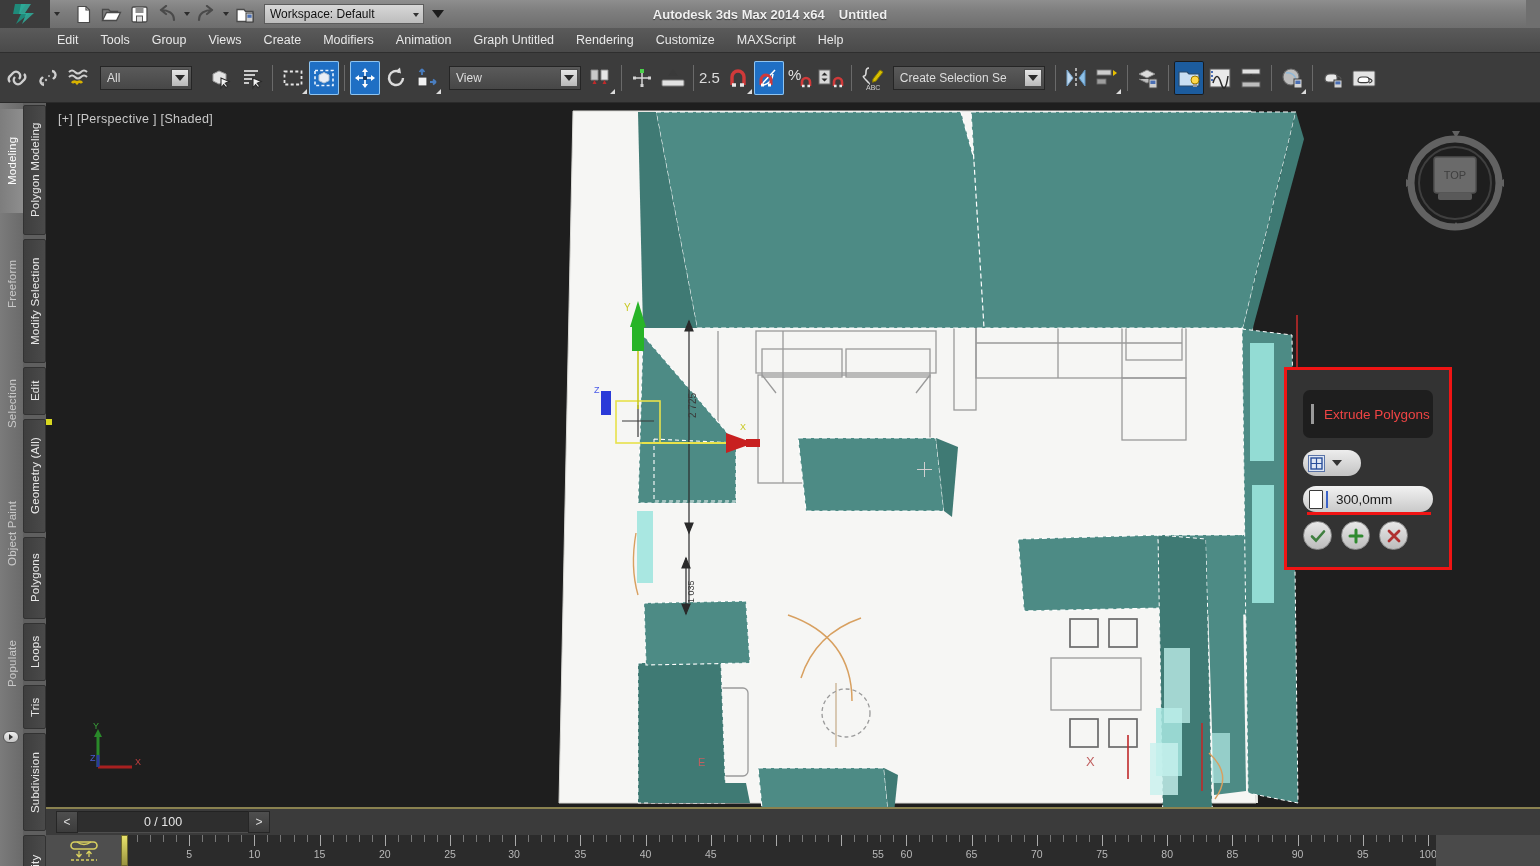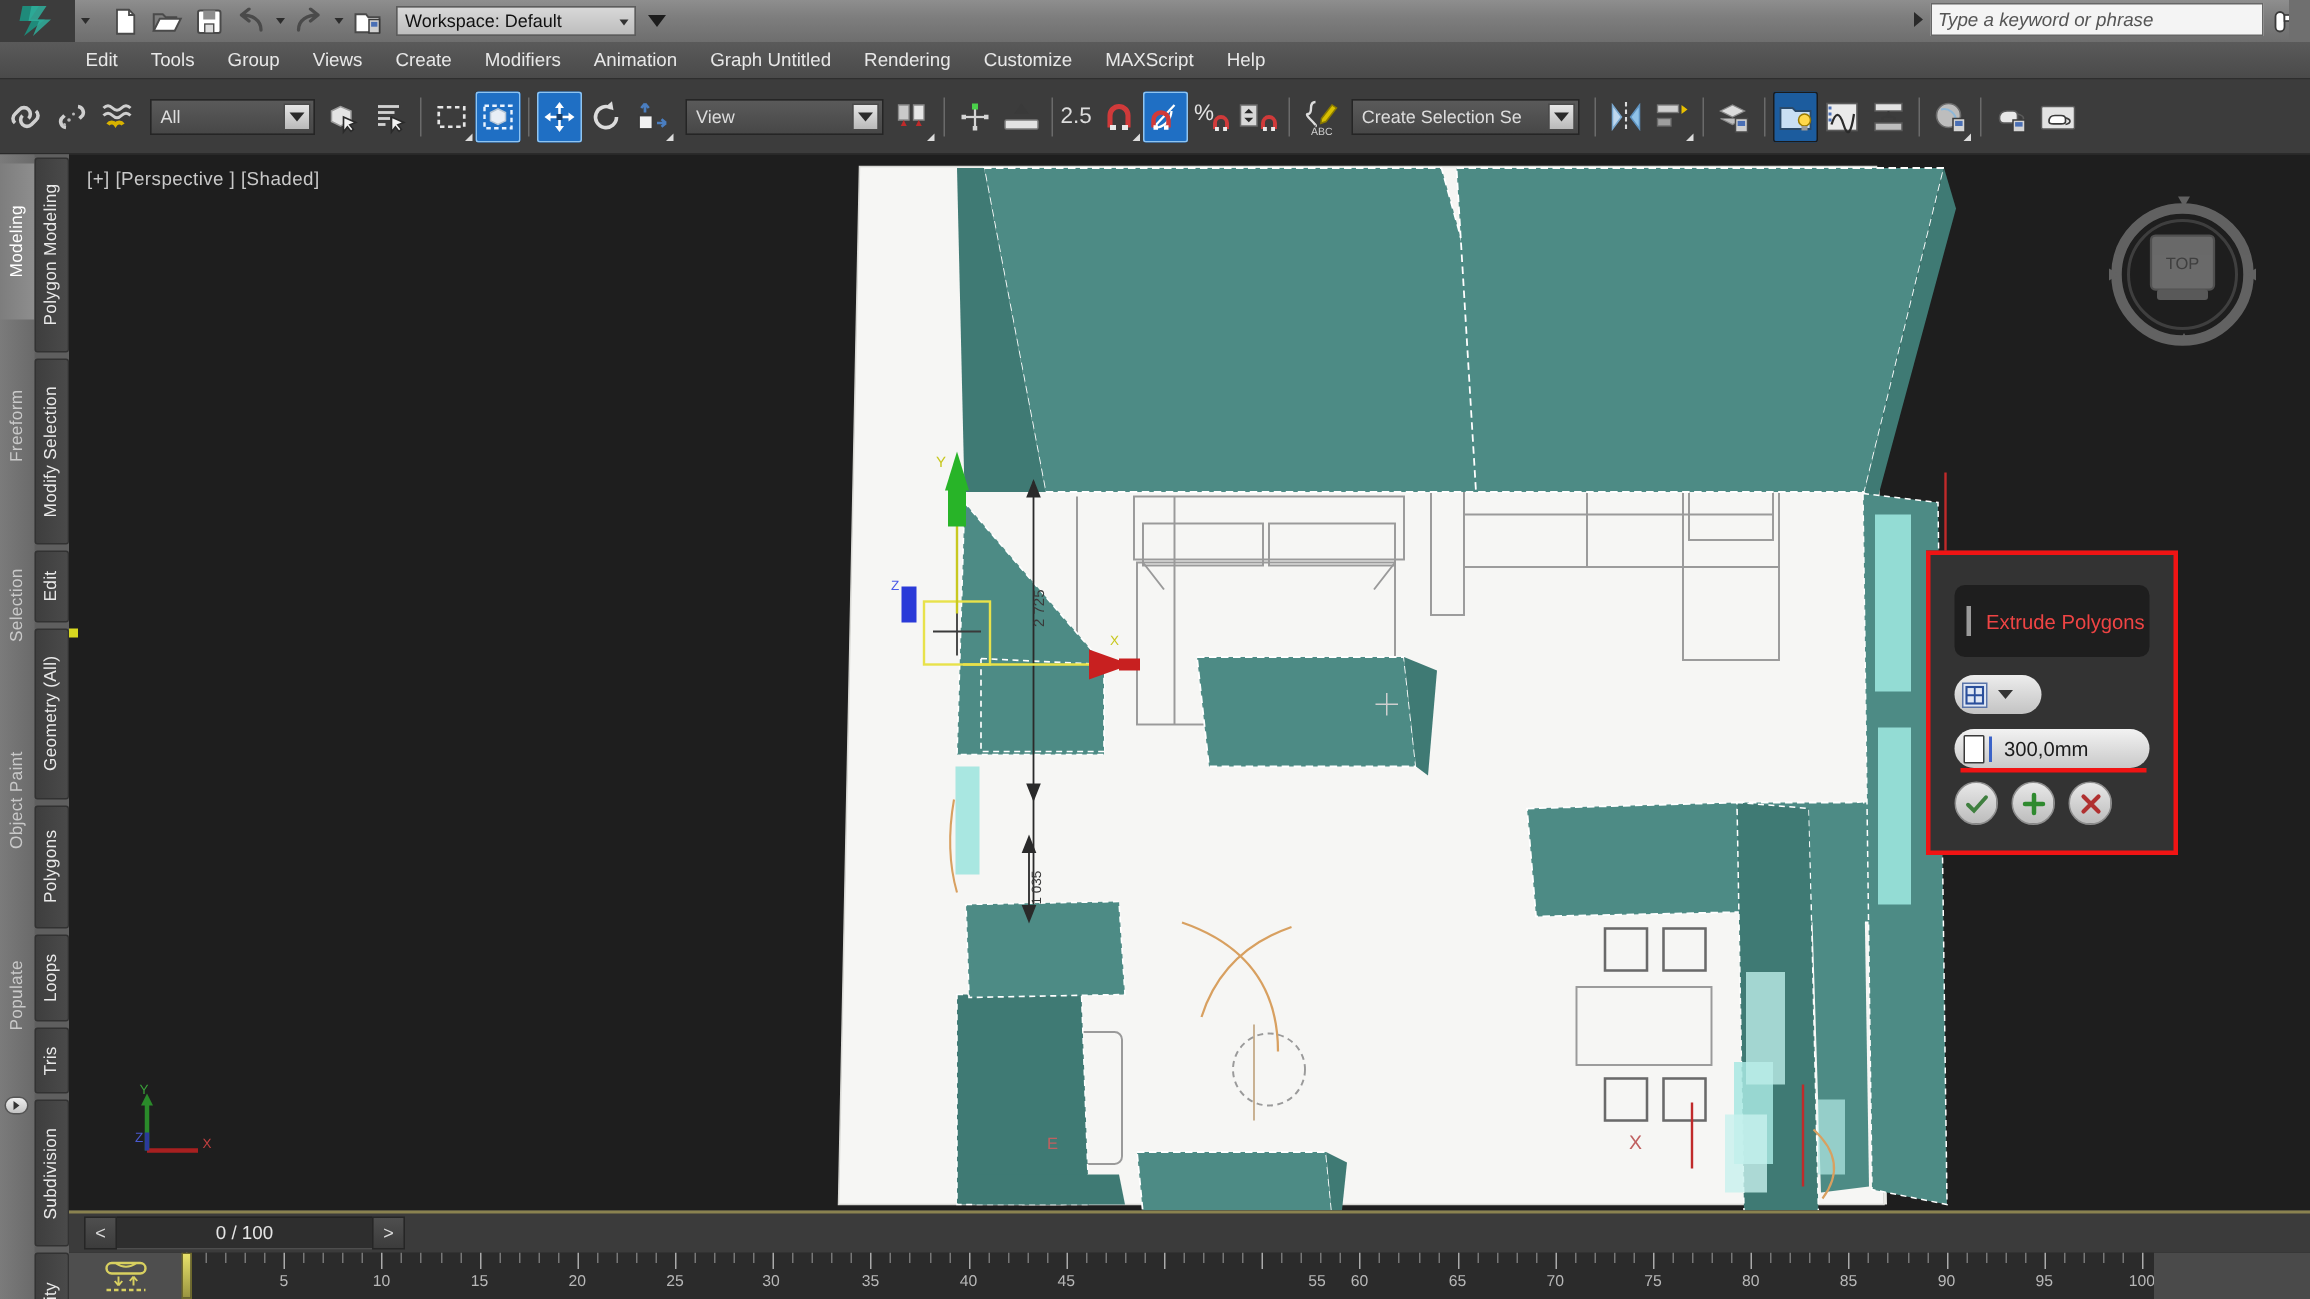--- a/index.html
+++ b/index.html
@@ -323,32 +323,25 @@
         </svg>
     </div>
   </div>
 
   <div class="workspace-combo">
     <span>Workspace: Default</span>
     <span class="ca"></span>
   </div>
   <div class="ws-drop"></div>
 
-
-  <div class="title-right">
-    <span class="search-arrow"></span>
-    <div class="search-box">Type a keyword or phrase</div>
-    <div class="binoc">
-      <svg width="22" height="22" viewBox="0 0 22 22">
-          <rect x="3" y="6" width="6" height="13" rx="3" fill="#fff" stroke="#3a3a3a" stroke-width="1.2"></rect>
-          <rect x="13" y="6" width="6" height="13" rx="3" fill="#fff" stroke="#3a3a3a" stroke-width="1.2"></rect>
-          <rect x="9" y="8" width="4" height="4" fill="#fff" stroke="#3a3a3a" stroke-width="1.1"></rect>
-        </svg>
-    </div>
-  </div>
+  <div class="app-title">
+    <span>Autodesk 3ds Max  2014 x64</span>
+    <span>Untitled</span>
+  </div>
+
   <div class="rightstrip" style="right:0;"></div>
 </div>
 
 <div class="menubar">
   <div class="mi">Edit</div>
   <div class="mi">Tools</div>
   <div class="mi">Group</div>
   <div class="mi">Views</div>
   <div class="mi">Create</div>
   <div class="mi">Modifiers</div>
@@ -378,21 +371,21 @@
       </svg>
   </div>
   <div class="tbtn">
     <svg width="24" height="24" viewBox="0 0 24 24">
         <path d="M2 6 q3-3 6 0 t6 0 t6 0" fill="none" stroke="#cfcfcf" stroke-width="2"></path>
         <path d="M2 11 q3-3 6 0 t6 0 t6 0" fill="none" stroke="#cfcfcf" stroke-width="2"></path>
         <path d="M5 17 a3 3 0 0 1 5 0 a3 3 0 0 1 5 0" fill="none" stroke="#d8b200" stroke-width="2.6"></path>
       </svg>
   </div>
 
-  <div class="tcombo" style="width:110px;margin:0 3px 0 5px">
+  <div class="tcombo" style="width:92px;margin:0 13px 0 5px">
     <span>All</span>
     <span class="dropbtn">
         <i></i>
       </span>
   </div>
 
   <div class="tbtn">
     <svg width="24" height="24" viewBox="0 0 24 24">
         <path d="M4 8 l6-3 l7 3 v7 l-7 3 l-6-3 z" fill="#e4e4e4" stroke="#9a9a9a" stroke-width="1"></path>
         <path d="M12 12 l0 10 l2.6-3.4 l2.4 3 l1.6-1.4 l-2.4-3 l4-1.6 z" fill="#f2f2f2" stroke="#2a2a2a" stroke-width="1.1"></path>

